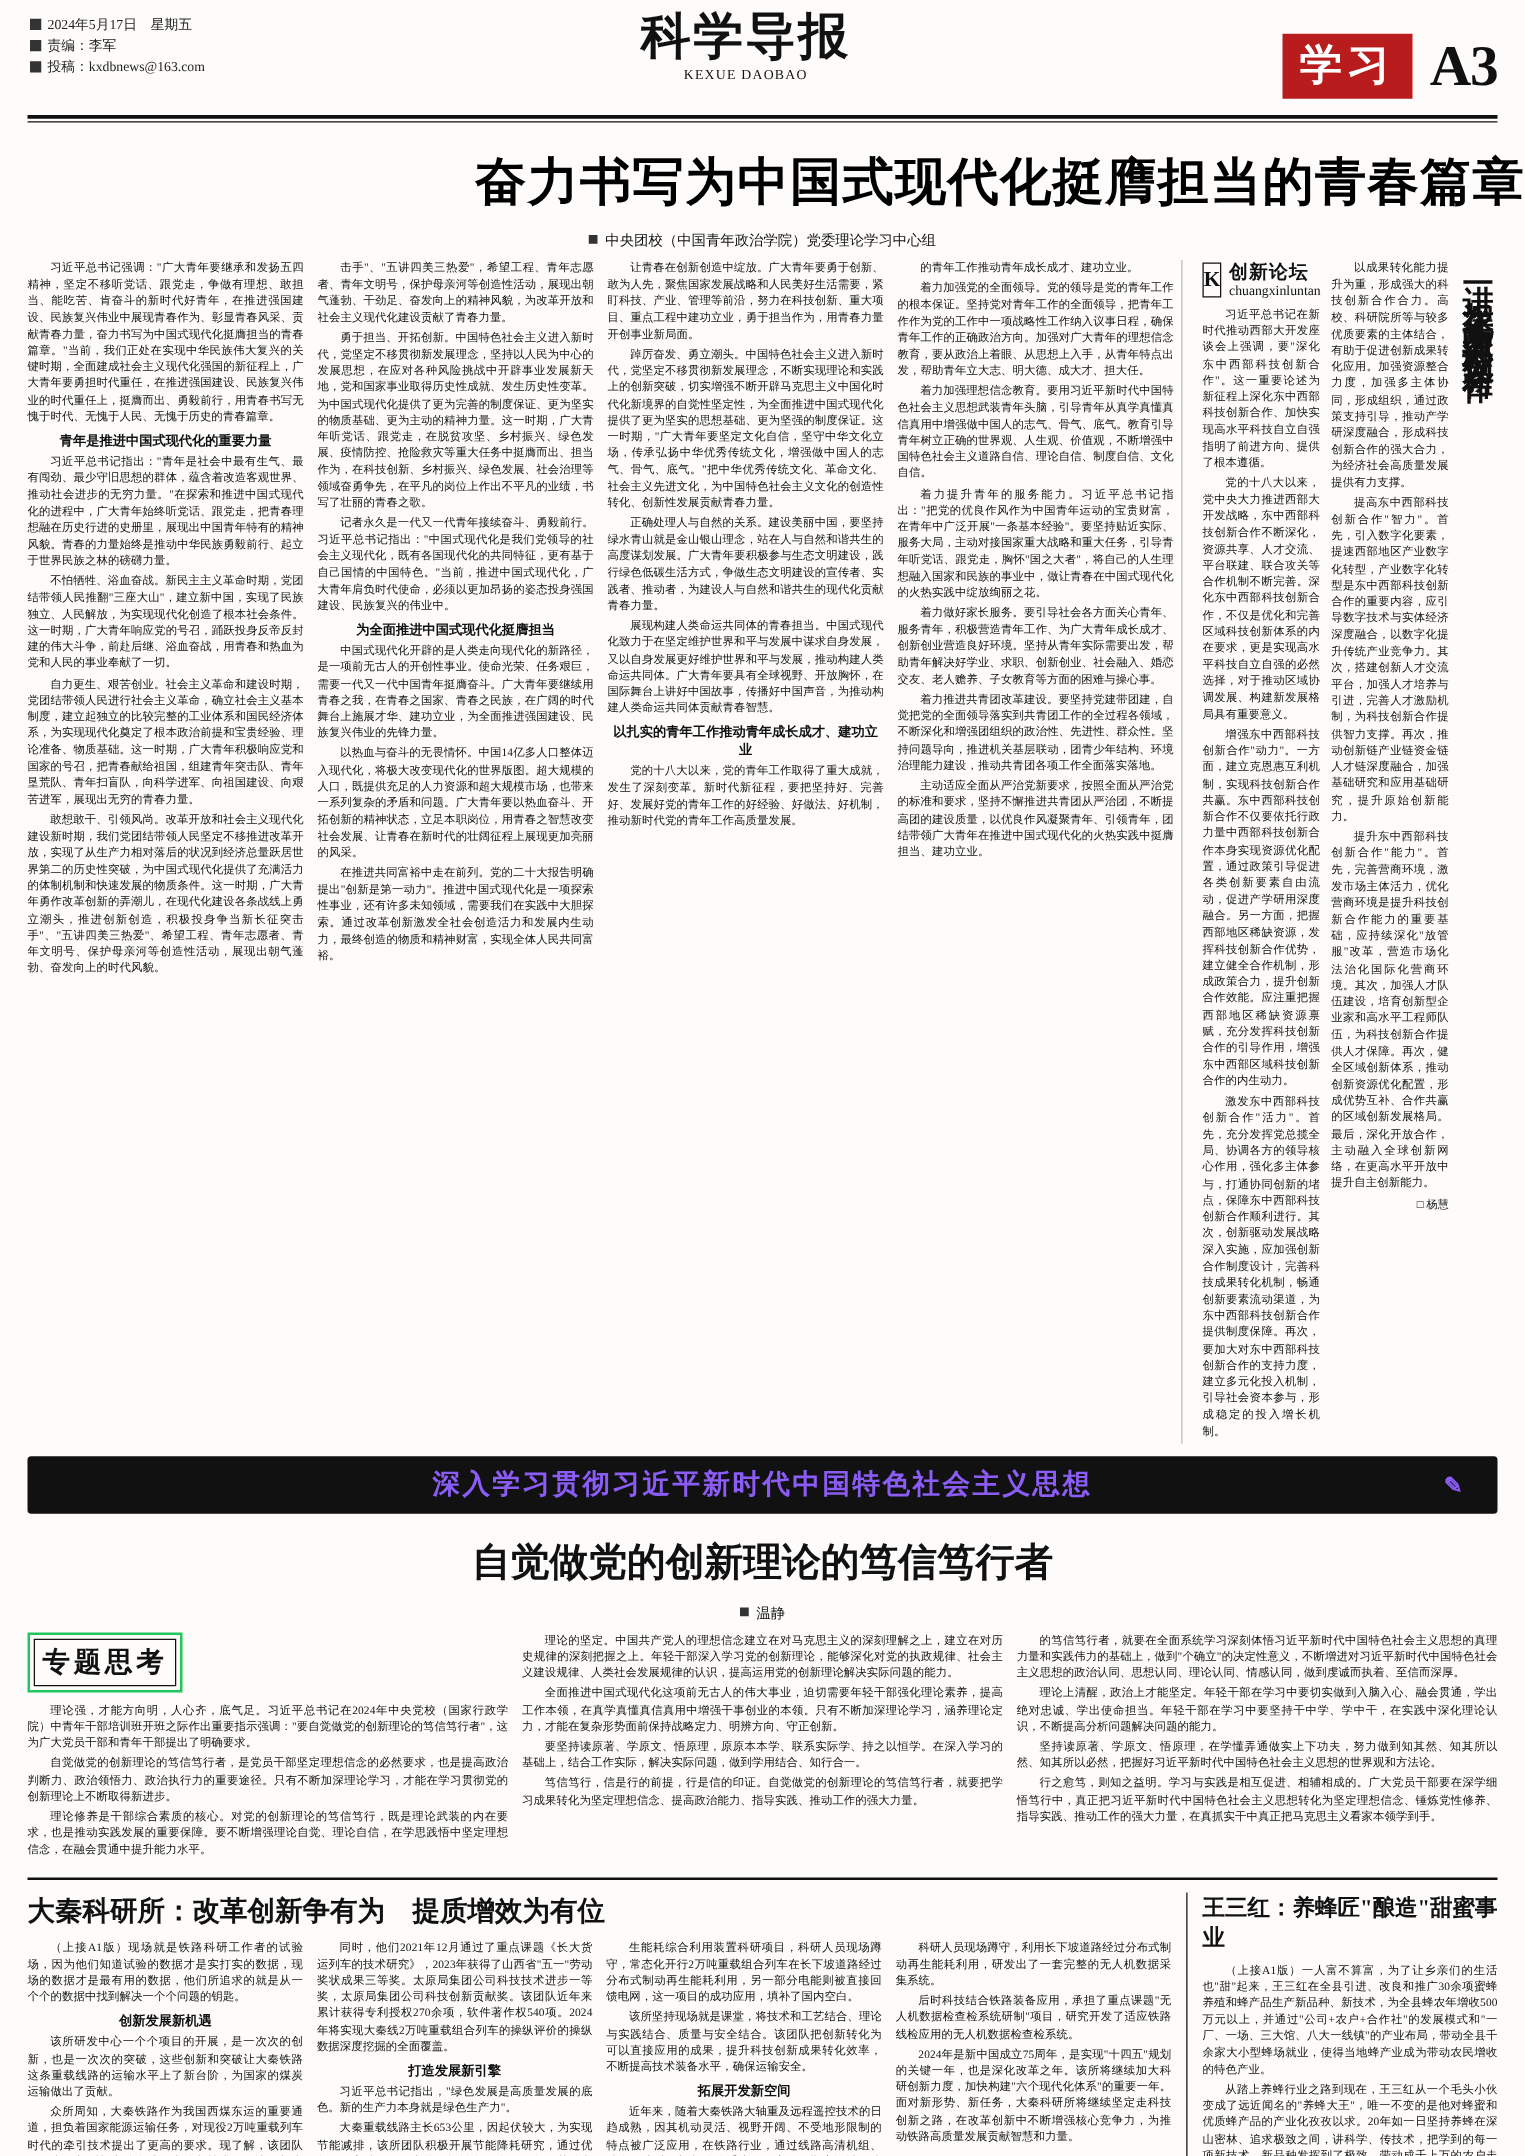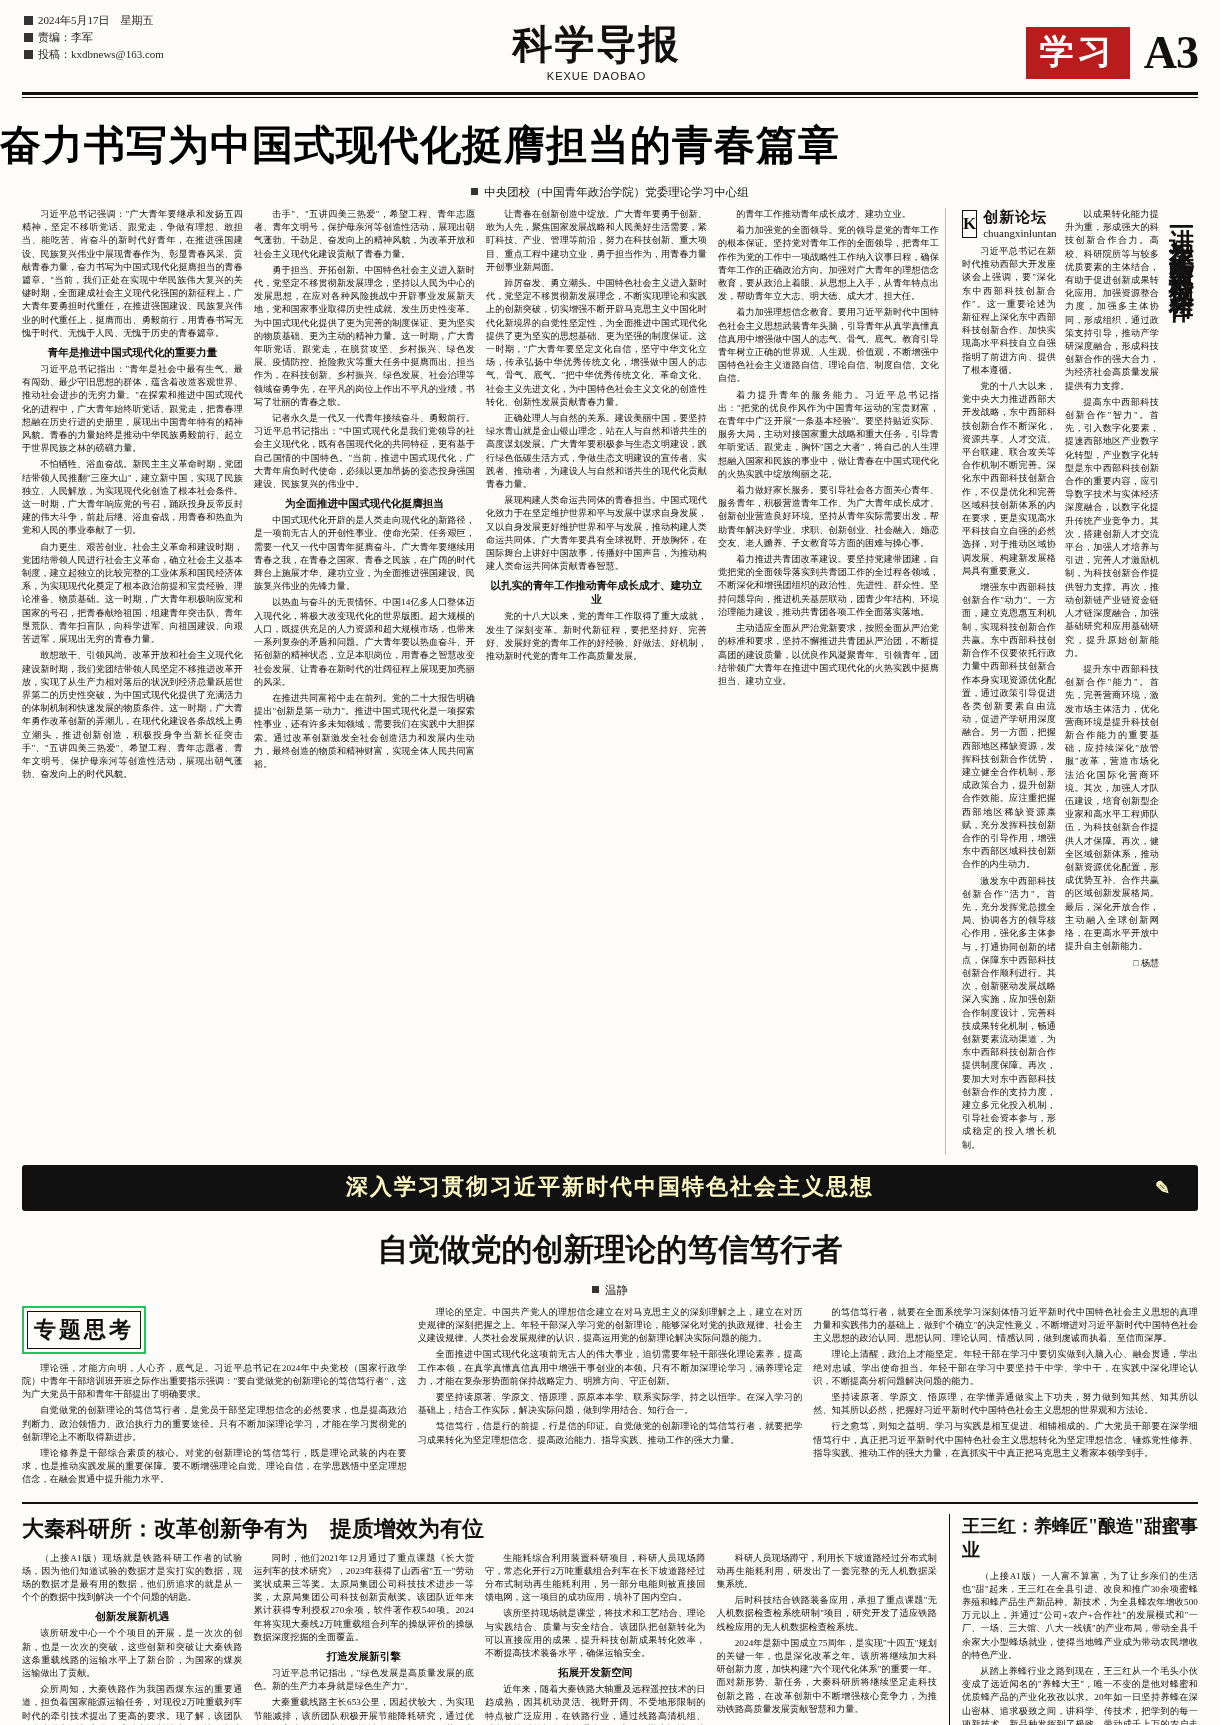--- a/index.html
+++ b/index.html
@@ -11,36 +11,36 @@
     overflow:hidden;
   }
   .page{width:1220px;height:1725px;position:relative;padding:0;box-sizing:border-box;}
 
   
   .masthead{position:relative;height:92px;padding:10px 22px 0 22px;box-sizing:border-box;}
   .mh-left{position:absolute;left:24px;top:12px;font-size:11px;line-height:17px;color:#222;}
   .mh-left div{white-space:nowrap;}
   .mh-left .bar{display:inline-block;width:9px;height:9px;background:#333;margin-right:5px;vertical-align:-1px;}
   .mh-title{
-    position:absolute;left:50%;top:17px;transform:translateX(-58%);
-    font-family:Liberation Sans, sans-serif;font-weight:bold;font-size:40px;letter-spacing:2px;
+    position:absolute;left:50%;top:1px;transform:translateX(-58%);
+    font-family:Liberation Serif, serif;font-weight:bold;font-size:40px;letter-spacing:2px;
     color:#111;
   }
   .mh-title .sub{font-size:11px;letter-spacing:1px;display:block;text-align:center;font-weight:normal;margin-top:-2px;}
   .mh-right{position:absolute;right:22px;top:26px;display:flex;align-items:center;gap:14px;}
   .mh-xuexi{
     background:#b91c1c;color:#fff;font-size:34px;font-weight:bold;padding:2px 14px 4px 14px;letter-spacing:4px;
   }
   .mh-page{font-size:46px;font-weight:bold;letter-spacing:-1px;}
   .rule-thick{height:3px;background:#111;margin:0 22px;}
   .rule-thin{height:1px;background:#111;margin:2px 22px 0 22px;}
 
   
   .headline{
-    text-align:left;font-size:41px;font-weight:bold;letter-spacing:1px;
+    text-align:right;font-size:41px;font-weight:bold;letter-spacing:1px;
     margin:20px 0 10px 0;color:#000;
   }
   .byline{text-align:center;font-size:11.5px;margin-bottom:8px;margin-top:12px;}
   .byline .sq{display:inline-block;width:7px;height:7px;background:#333;margin-right:6px;vertical-align:1px;}
 
   
   .top-wrap{display:flex;padding:0 22px;box-sizing:border-box;}
   .cols{display:flex;flex:1;gap:11px;}
   .col{width:0;flex:1;}
   .divider-v{width:1px;background:#bbb;margin:0 6px;}
@@ -62,21 +62,21 @@
     font-size:17px;font-weight:bold;font-family:"Liberation Serif",serif;
   }
   .forum-txt{font-size:15px;font-weight:bold;letter-spacing:1px;}
   .forum-txt .lt{font-size:11px;font-weight:normal;letter-spacing:0;display:block;}
   .forum-txt .pin{font-size:15px;}
 
   .sign{text-align:right;font-size:9px;margin-top:4px;line-height:12px;}
 
   
   .banner{
-    margin:10px 22px 0 22px;background:#111;color:#fef9c3;text-align:center;
+    margin:10px 22px 0 22px;background:#111;color:#8b5cf6;text-align:center;
     font-size:22px;font-weight:bold;letter-spacing:2px;padding:7px 0 9px 0;
     border-radius:3px;position:relative;font-family:Liberation Serif, serif;
   }
   .banner .pen{position:absolute;right:26px;top:50%;transform:translateY(-50%);font-size:18px;}
 
   
   .headline2{text-align:center;font-size:31px;font-weight:bold;margin:18px 0 8px 0;}
   .sec2{display:flex;padding:0 22px;gap:11px;box-sizing:border-box;}
   .stamp{
     border:2px solid #22c55e;padding:7px 10px;display:inline-block;font-size:22px;font-weight:bold;

